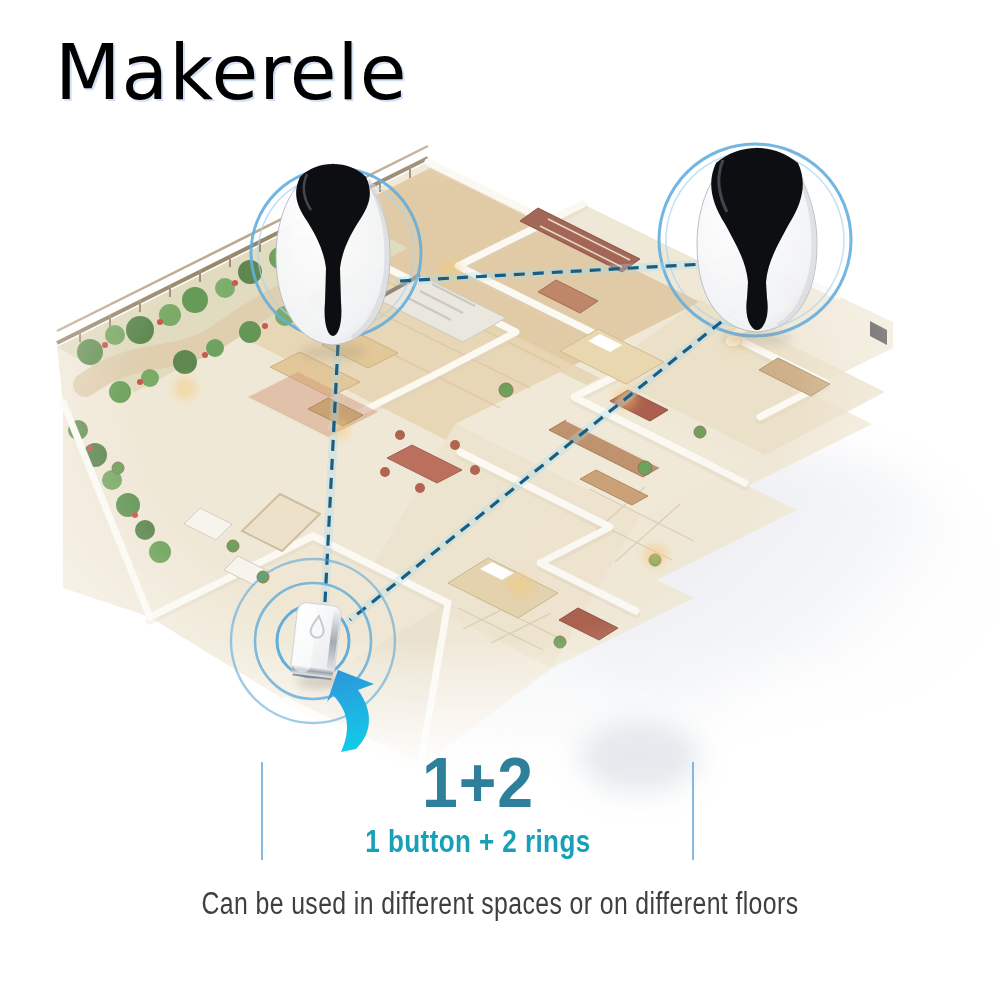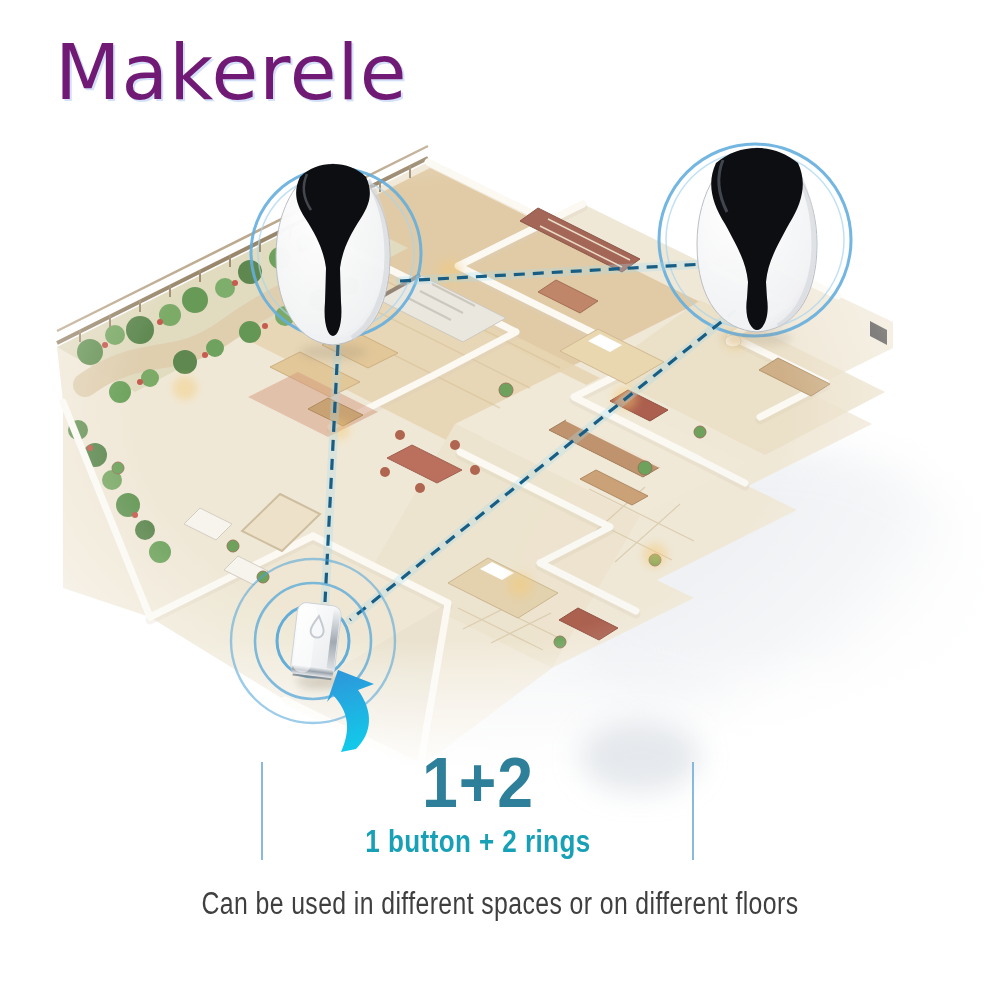--- a/index.html
+++ b/index.html
@@ -256,21 +256,21 @@
         <rect x="-21" y="27" width="42" height="9" rx="4" fill="url(#gChrome)"></rect>
         <line x1="-19" y1="37" x2="20" y2="37" stroke="#7d858d" stroke-width="2" opacity="0.8"></line>
         <rect x="-20" y="-34" width="18" height="68" rx="8" fill="#ffffff" opacity="0.5"></rect>
         <path d="M0,-24 C-4,-17 -6.5,-13 -6.5,-9 A6.5,6.5 0 0 0 6.5,-9 C6.5,-13 4,-17 0,-24 Z" fill="#f6f8fa" stroke="#c6cbd1" stroke-width="2"></path>
       </g>
     </g>
 
     <path d="M338,670 L374,684 L358,690 C374,712 372,733 356,749 L341,752 C351,730 349,712 333,695 L327,702 Z" fill="url(#gArrow)"></path>
   </svg>
 
-  <div class="logo" style="color: #701a75;">Makerele</div>
+  <div class="logo" style="color: #000000;">Makerele</div>
 
   <div class="headline">
     <div class="title" style="color: rgb(46, 127, 153);">1+2</div>
     <div class="subtitle" style="color: rgb(23, 160, 182);">1 button + 2 rings</div>
   </div>
   <div class="divider left" style="background-color: rgb(116, 173, 216);"></div>
   <div class="divider right" style="background-color: rgb(116, 173, 216);"></div>
 
   <div class="caption" style="color: rgb(63, 63, 63);">Can be used in different spaces or on different floors</div>
 

